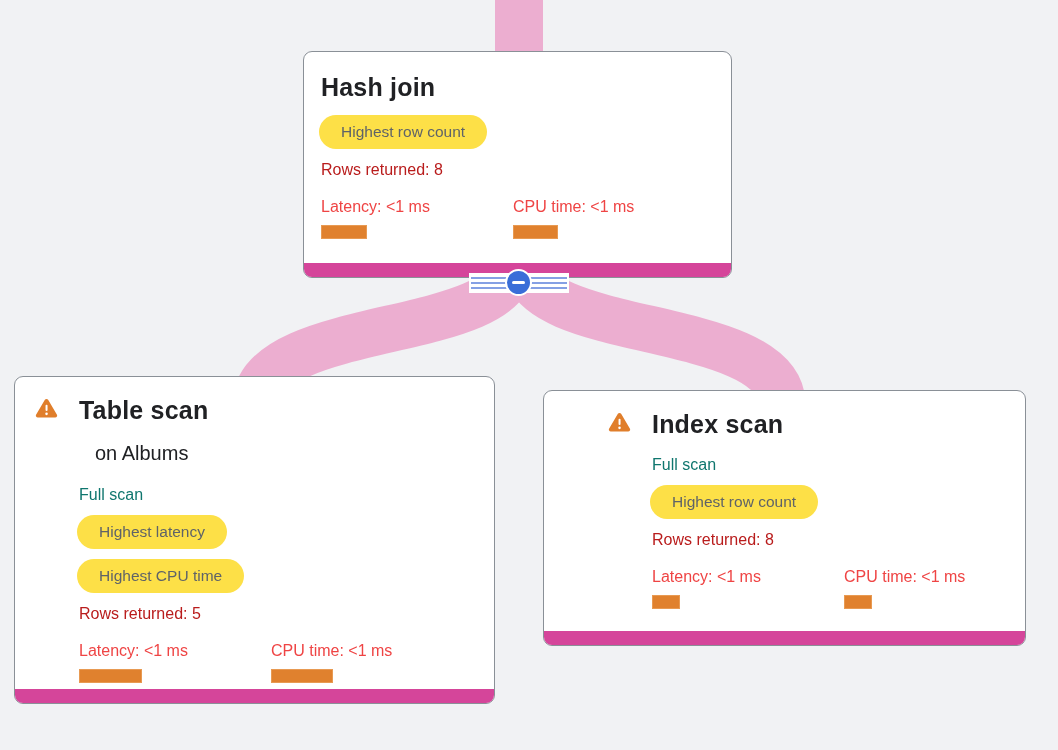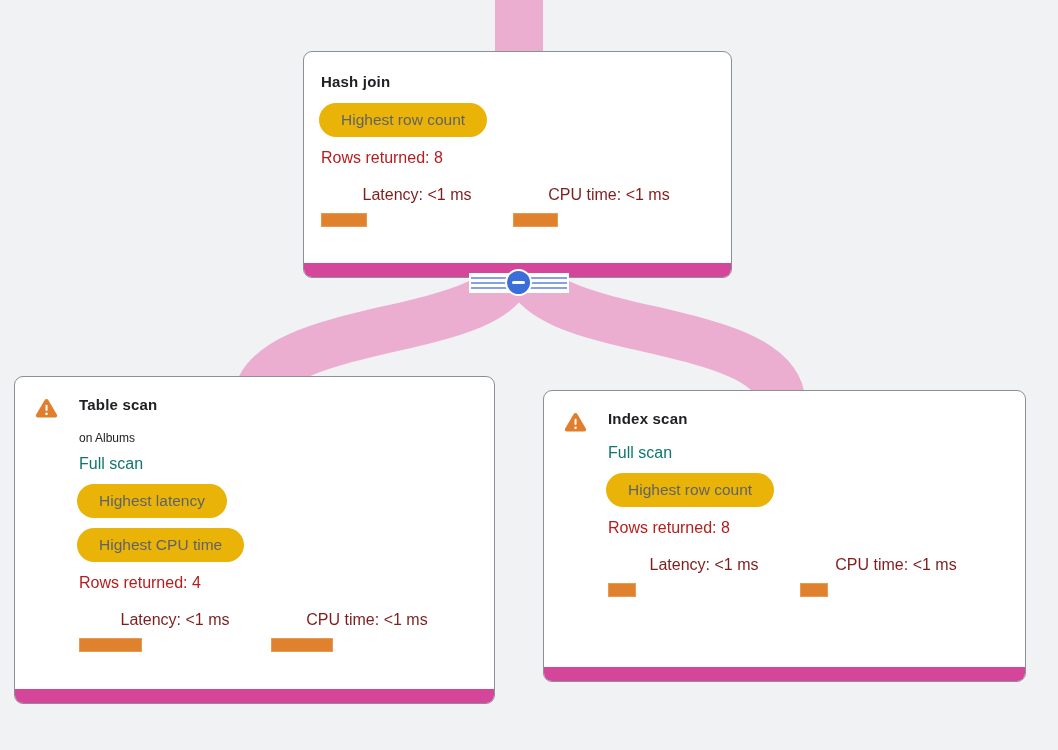--- a/index.html
+++ b/index.html
@@ -22,49 +22,49 @@
     box-sizing:border-box;
     z-index:1;
   }
   .accent-bar{
     position:absolute;left:0;right:0;bottom:0;height:14px;
     background:#d5459a;
     border-radius:0 0 8px 8px;
   }
   .card-hash{left:303px;top:51px;width:429px;height:227px;}
   .card-table{left:14px;top:376px;width:481px;height:328px;}
-  .card-index{left:543px;top:390px;width:483px;height:292px;}
+  .card-index{left:543px;top:390px;width:483px;height:256px;padding-left:44px;}
 
   .content-plain{padding:21px 17px 0 17px;}
   .content-grid{
     display:grid;
     grid-template-columns:44px 1fr;
     padding:19px 14px 0 20px;
   }
   .warn-wrap{grid-column:1;padding-top:2px;}
   .col-main{grid-column:2;}
 
   .node-title{
-    font-size:15px;font-weight:600;color:#202124;
+    font-size:25px;font-weight:600;color:#202124;
     margin:0 0 13px 0;letter-spacing:.2px;
   }
-  .node-sub{font-size:12px;line-height:25px;color:#202124;margin:0;}
+  .node-sub{font-size:20px;line-height:25px;color:#202124;margin:16px;}
   .node-muted{font-size:16px;line-height:25px;color:#0f766e;margin:0 0 8px 0;}
   .pill{
     display:table;
-    background:#eab308;color:#5f6368;
+    background:#fde047;color:#5f6368;
     font-size:15.5px;line-height:20px;
     padding:7px 22px;border-radius:18px;
     margin:2px 0 10px -2px;
     white-space:nowrap;
   }
   .rows-line{font-size:16px;line-height:21px;margin:4px 0 17px 0;color:#b91c1c;}
   .metrics{display:flex;}
   .metric{width:192px;}
-  .metric-label{font-size:16px;line-height:20px;color:#7f1d1d;text-align:center;}
+  .metric-label{font-size:16px;line-height:20px;color:#ef4444;}
   .bar{
     height:14px;margin-top:8px;
     background:#e0812e;border:1px solid #e89a52;box-sizing:border-box;
   }
 
   
   .warn-icon{width:23px;height:21px;display:block;}
 
   
   .collapse-ctl{
@@ -132,21 +132,21 @@
           <rect x="11" y="7.2" width="2.1" height="6.4" rx="1" fill="#ffffff"></rect>
           <circle cx="12.05" cy="16.6" r="1.35" fill="#ffffff"></circle>
         </svg>
       </div>
       <div class="col-main">
         <h2 class="node-title">Table scan</h2>
         <p class="node-sub">on Albums</p>
         <p class="node-muted">Full scan</p>
         <div class="pill">Highest latency</div>
         <div class="pill">Highest CPU time</div>
-        <div class="rows-line">Rows returned: 4</div>
+        <div class="rows-line">Rows returned: 5</div>
         <div class="metrics">
           <div class="metric">
             <div class="metric-label">Latency: &lt;1 ms</div>
             <div class="bar" style="width: 63px;"></div>
           </div>
           <div class="metric">
             <div class="metric-label">CPU time: &lt;1 ms</div>
             <div class="bar" style="width: 62px;"></div>
           </div>
         </div>

